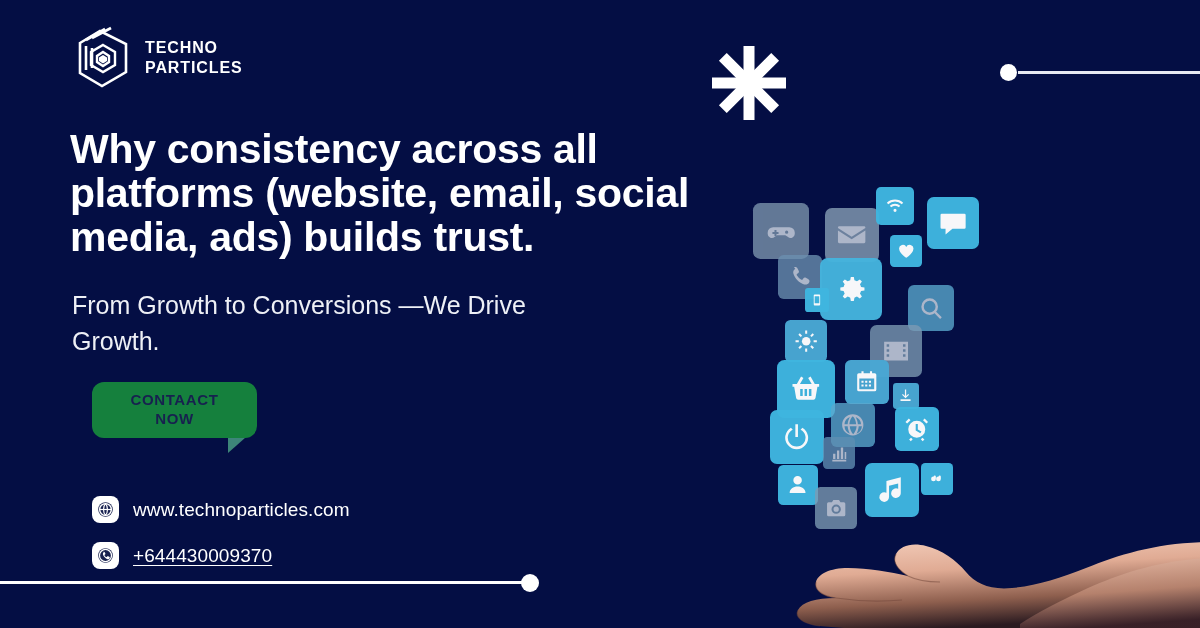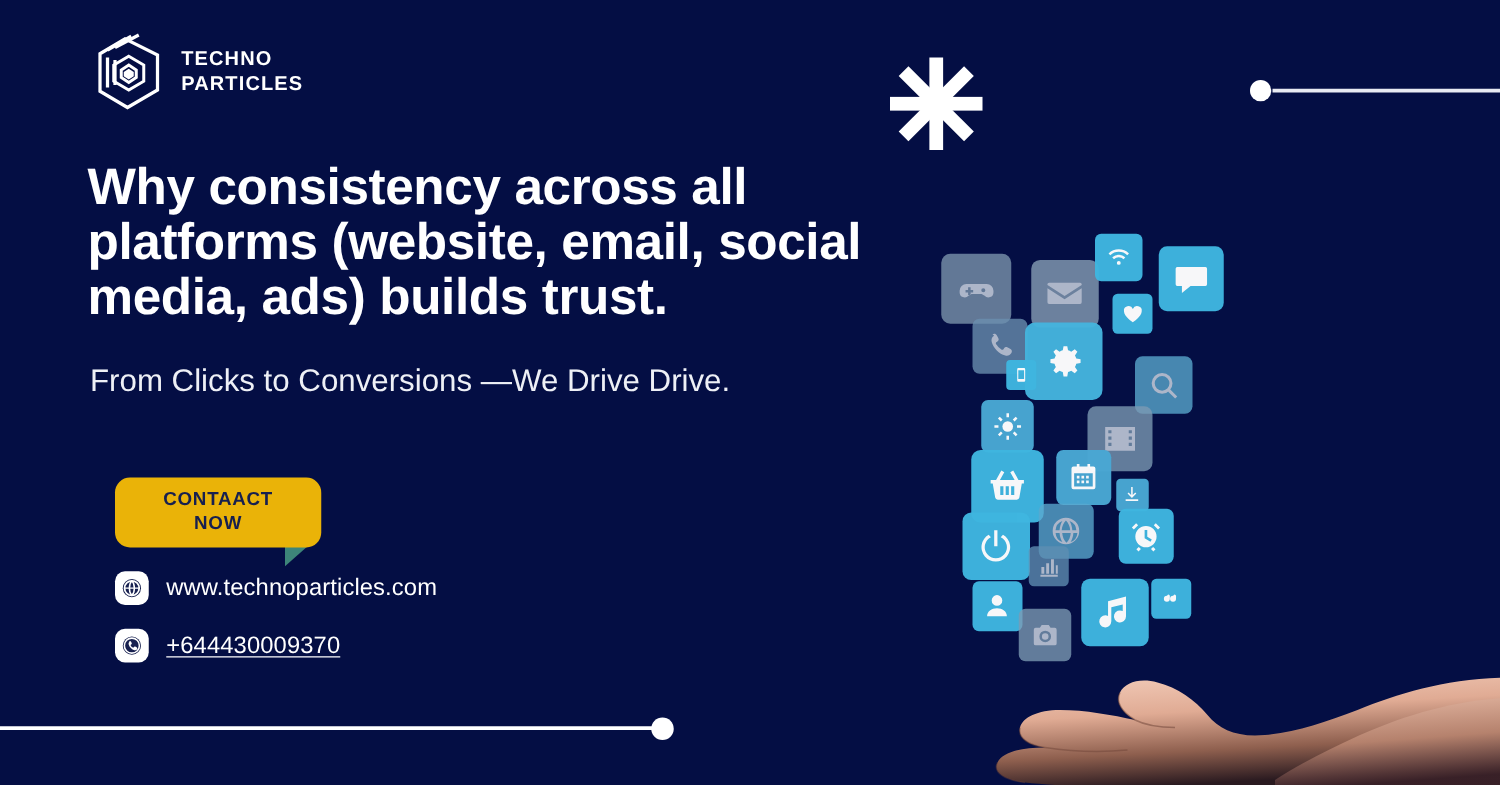--- a/index.html
+++ b/index.html
@@ -47,29 +47,29 @@
   }
 
   
   .cta-wrap{ position:absolute; left:92px; top:382px; }
   .cta-tail{
     position:absolute; left:136px; top:48px; width:0; height:0;
     border-left:26px solid #3d8579; border-bottom:23px solid transparent;
   }
   .cta{
     position:relative; width:165px; height:56px;
-    background:#eab308; border:none; border-radius:12px;
+    background:#15803d; border:none; border-radius:12px;
     color:#17204f; font-family:"Liberation Sans", sans-serif;
     font-size:15px; font-weight:700; letter-spacing:.6px; line-height:1.25;
     cursor:pointer; display:flex; align-items:center; justify-content:center;
     text-align:center; white-space:pre-line;
   }
 
   
-  .contact{ position:absolute; left:92px; display:flex; align-items:center; gap:14px; }
+  .contact{ position:absolute; left:92px; display:flex; align-items:center; gap:14px;margin-top:39px; }
   .c-web{ top:457px; }
   .c-tel{ top:503px; }
   .c-badge{
     width:27px; height:27px; border-radius:8px; background:#ffffff;
     display:flex; align-items:center; justify-content:center; flex:0 0 auto;
   }
   .c-text{ color:#ffffff; font-size:19px; font-weight:400; letter-spacing:.1px; }
   .c-text.u{ text-decoration:underline; text-underline-offset:3px; }
 
   
@@ -115,21 +115,21 @@
         <path d="M31 29 L35 31.5 L35 35 L31 37.5 L27 35 L27 31.5 Z" fill="#ffffff"></path>
       </svg>
     </span>
     <span class="logo-text">
       <span>TECHNO</span><br>
       <span>PARTICLES</span>
     </span>
   </div>
 
   <h1 class="headline">Why consistency across all platforms (website, email, social media, ads) builds trust.</h1>
-  <p class="subhead">From Clicks to Conversions —We Drive Drive.</p>
+  <p class="subhead">From Growth to Conversions —We Drive Growth.</p>
 
   <div class="cta-wrap">
     <div class="cta-tail"></div>
     <button class="cta">CONTAACT
 NOW</button>
   </div>
 
   <div class="contact c-web">
     <span class="c-badge">
       <svg viewBox="0 0 24 24" width="19" height="19">

